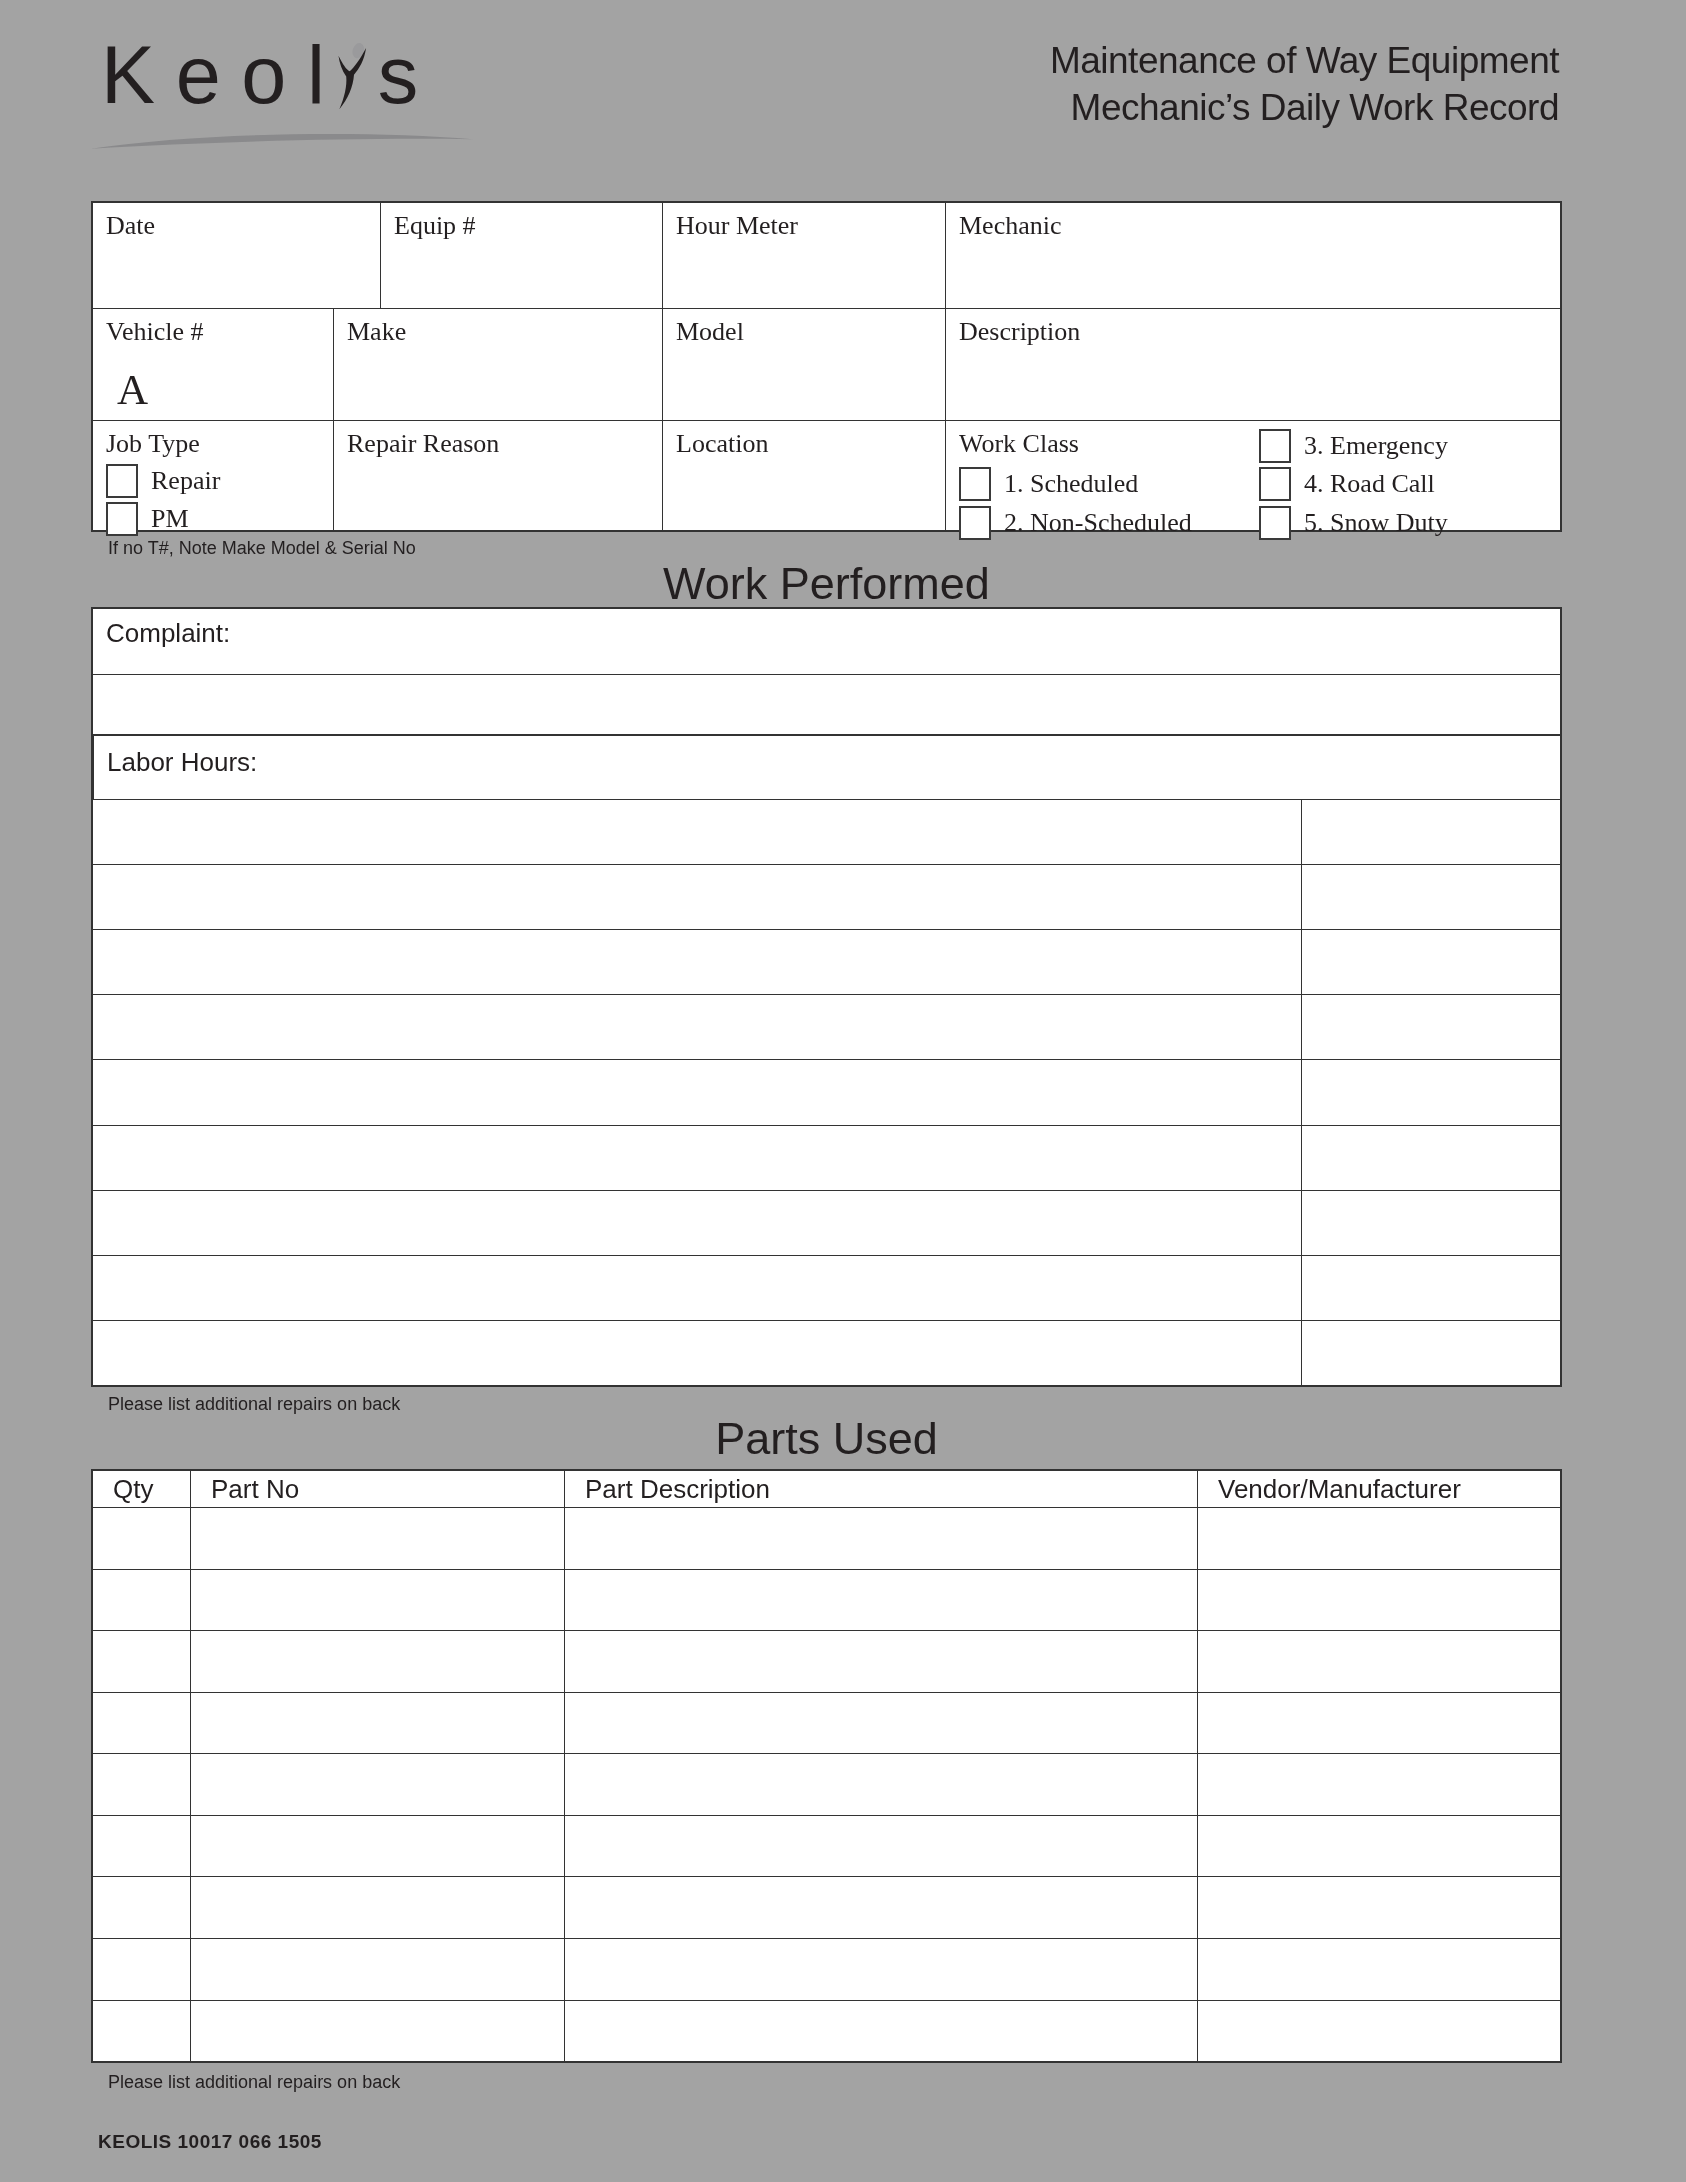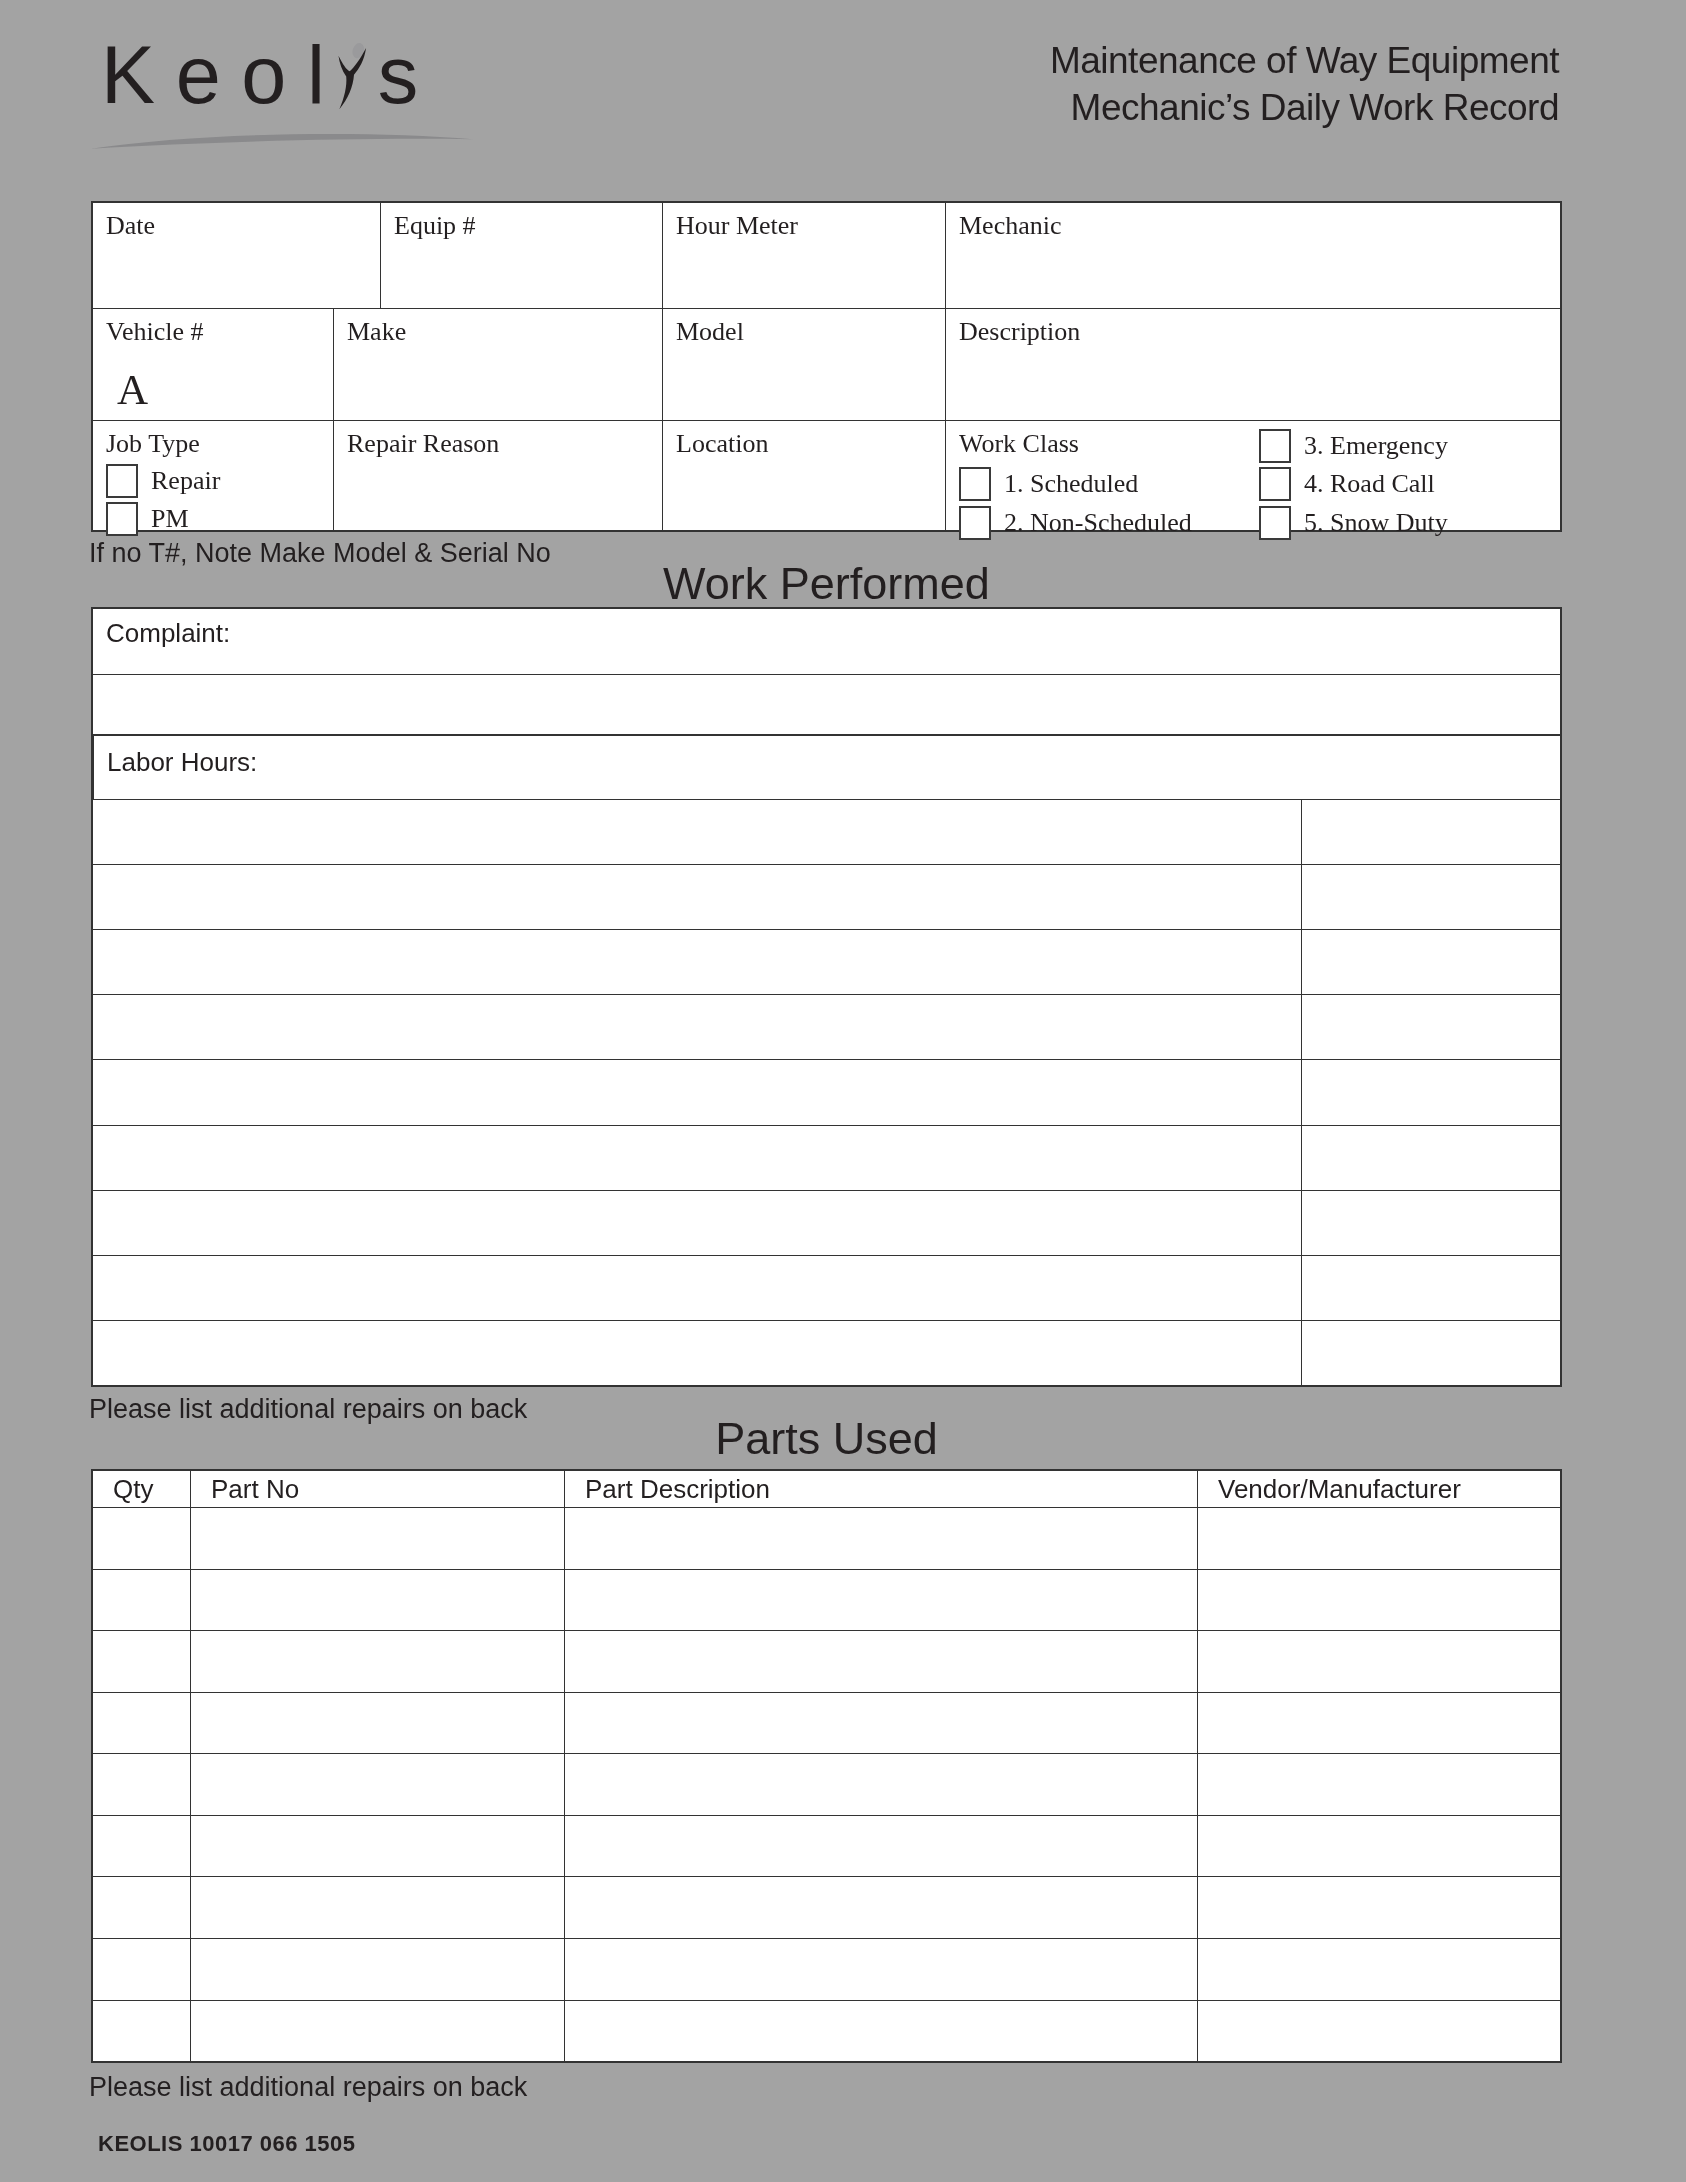--- a/index.html
+++ b/index.html
@@ -35,21 +35,21 @@
   .w-256{width:240px;} .w-351{width:329px;}
   .grow{flex:1;}
   .vehicle-value { position:absolute; left:24px; bottom:5.6px; font-size:43px; }
   .opt { display:flex; align-items:center; gap:13px; }
   .jobtype-opts { margin:5.6px 0 0 0; display:flex; flex-direction:column; gap:3.7px; }
   .workclass-grid {
     display:grid; grid-template-columns:300px auto; grid-auto-flow:column;
     grid-template-rows:repeat(3,34px); row-gap:4.7px; margin-top:0;
   }
   
-  .note-small { position:absolute; left:89px; font-size:27px; color:#231f20; }
+  .note-small { position:absolute; left:108px; font-size:18px; color:#231f20; }
   .section-title { position:absolute; left:91px; width:1471px; text-align:center; font-size:45px; color:#231f20; }
   
   .wp-table { top:607px; height:780px; display:flex; flex-direction:column; }
   .wp-complaint { height:66px; border-bottom:1.9px solid #333; padding:9.4px 13px; }
   .wp-empty { height:61px; border-bottom:2.8px solid #333; }
   .wp-header { height:64px; border-bottom:1.9px solid #333; display:flex; }
   .wp-header-left { flex:1; padding:9.4px 13px; }
   .wp-cell-right { width:259px; border-left:1.9px solid #333; padding:11px 13px; }
   .wp-row { flex:1; border-bottom:1.9px solid #333; display:flex; }
   .wp-row:last-child { border-bottom:none; }
@@ -59,21 +59,21 @@
   .parts-table { top:1469px; height:594px; display:flex; flex-direction:column; }
   .pt-header { height:37px; border-bottom:1.9px solid #333; display:flex; align-items:stretch; }
   .pt-row { flex:1; border-bottom:1.9px solid #333; display:flex; }
   .pt-row:last-child { border-bottom:none; }
   .pt-cell { border-left:1.9px solid #333; }
   .pt-cell:first-child { border-left:none; }
   .pt-hcell { border-left:1.9px solid #333; display:flex; align-items:center; padding-left:20px; }
   .pt-hcell:first-child { border-left:none; }
   .cw-qty{width:97px;} .cw-partno{width:374px;} .cw-desc{width:633px;} 
   
-  .form-number { position:absolute; left:98px; top:2131px; font-size:22px; font-weight:bold; letter-spacing:0.5px; }
+  .form-number { position:absolute; left:98px; top:2131px; font-size:19px; font-weight:bold; letter-spacing:0.5px; }
 </style>
 </head>
 <body>
 
 <div class="page">
 
   <div class="logo-line">
     <span>Keol</span>
     <svg class="person-svg" viewBox="0 0 40 80" aria-hidden="true">
       <ellipse cx="25" cy="10" rx="6.5" ry="9" fill="#9a9a9c" transform="rotate(18 25 10)"></ellipse>

